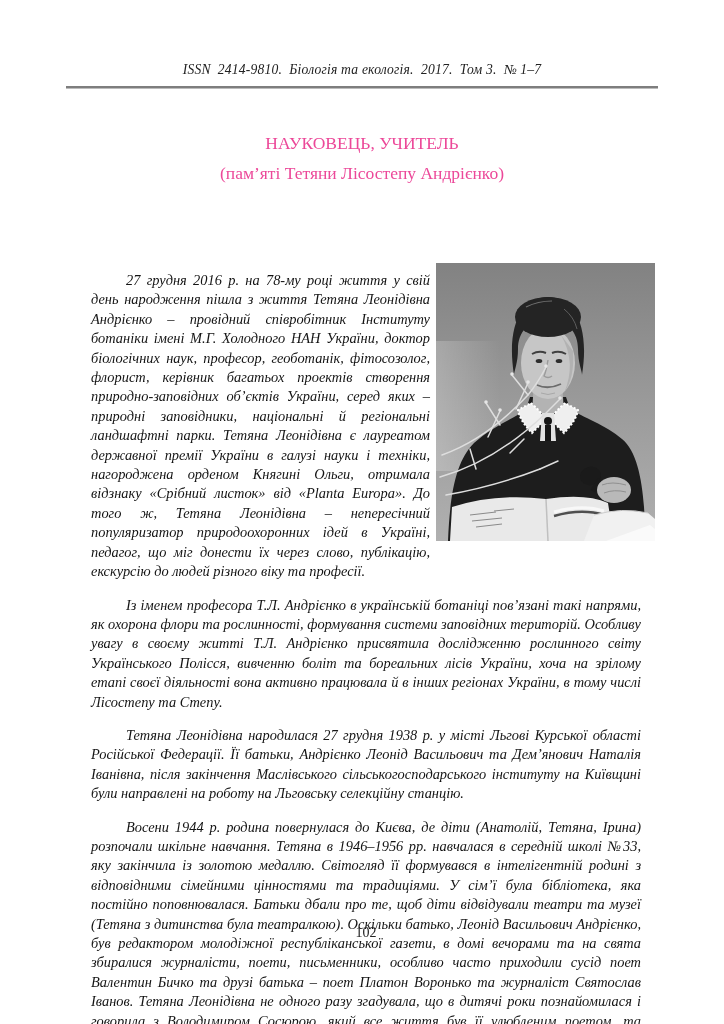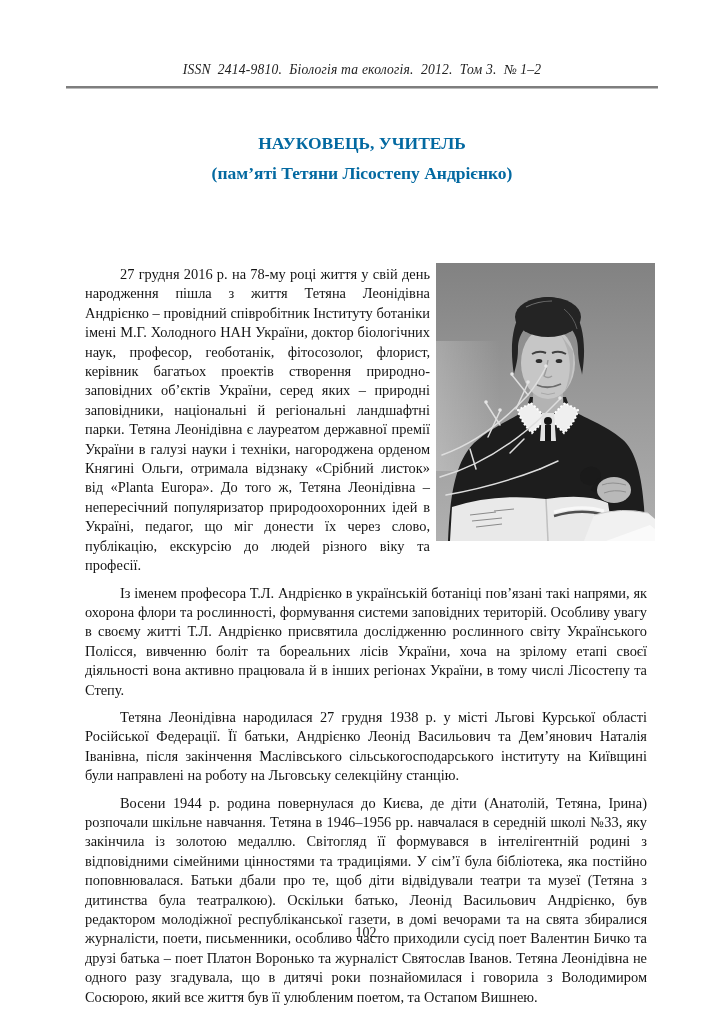--- a/index.html
+++ b/index.html
@@ -22,55 +22,56 @@
     color:#222;
   }
   .header-rule{
     position:absolute;top:86px;left:66px;width:592px;
     height:2px;background:#7e7e7e;
     border-bottom:1px solid #bcbcbc;
   }
   .article-title{
     position:absolute;top:128px;left:66px;width:592px;
     text-align:center;
-    font-weight:bold;
+    font-weight:normal;
     font-size:17.5px;
     line-height:30px;
-    color:#0369a1;
+    color:#ec4899;
   }
   .article-body{
     position:absolute;top:257px;left:77px;width:578px;
     font-size:14.4px;
     line-height:19.4px;
     text-align:justify;
     color:#141414;
   }
   .article-body p{
-    margin:8px;
+    margin:14px;
     text-indent:35px;
+    font-style:italic;
   }
   .portrait{
     float:right;
     width:219px;height:278px;
     margin:6px 0 14px 6px;
   }
   .portrait svg{display:block;width:219px;height:278px;}
   .page-number{
     position:absolute;top:925px;left:77px;width:578px;
     text-align:center;
     font-size:14px;
     color:#222;
   }
 </style>
 </head>
 <body>
 
 <div class="page">
 
-  <div class="journal-header">ISSN  2414-9810.  Біологія та екологія.  2012.  Том 3.  № 1–2</div>
+  <div class="journal-header">ISSN  2414-9810.  Біологія та екологія.  2017.  Том 3.  № 1–7</div>
 
   <div class="header-rule"></div>
 
   <div class="article-title">
     <div>НАУКОВЕЦЬ, УЧИТЕЛЬ</div>
     <div>(пам’яті Тетяни Лісостепу Андрієнко)</div>
   </div>
 
   <div class="article-body">
 

